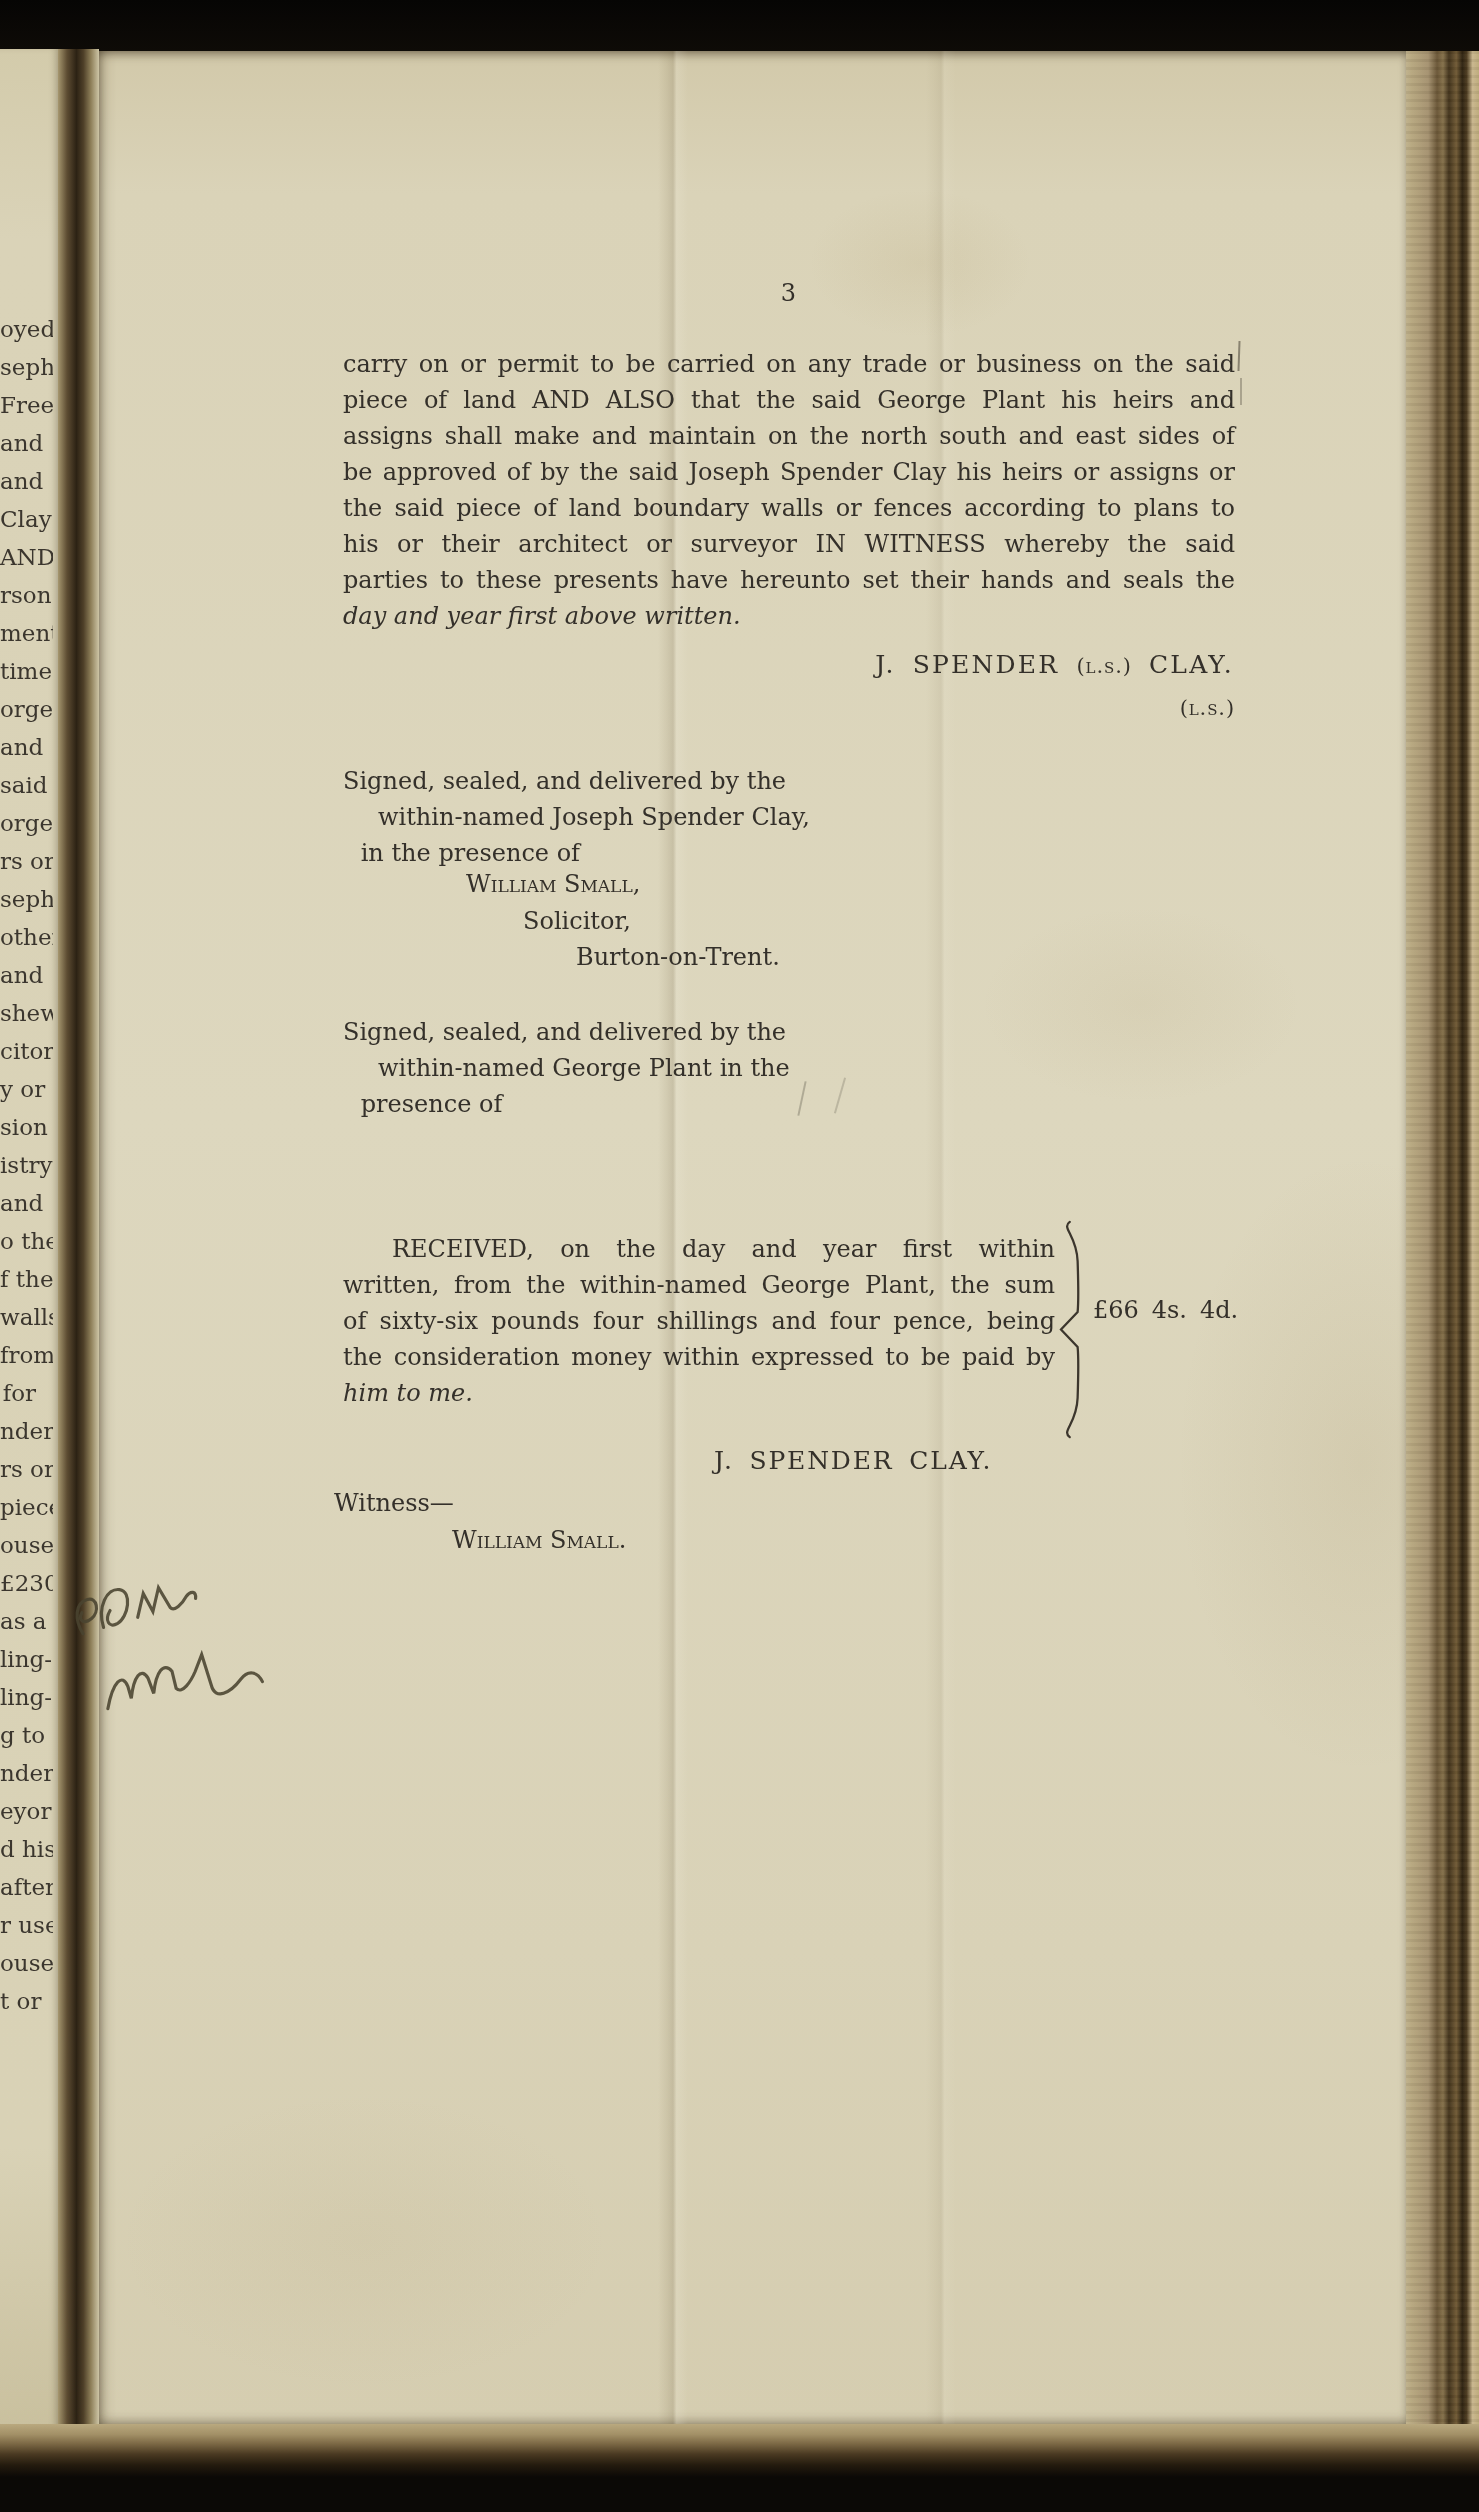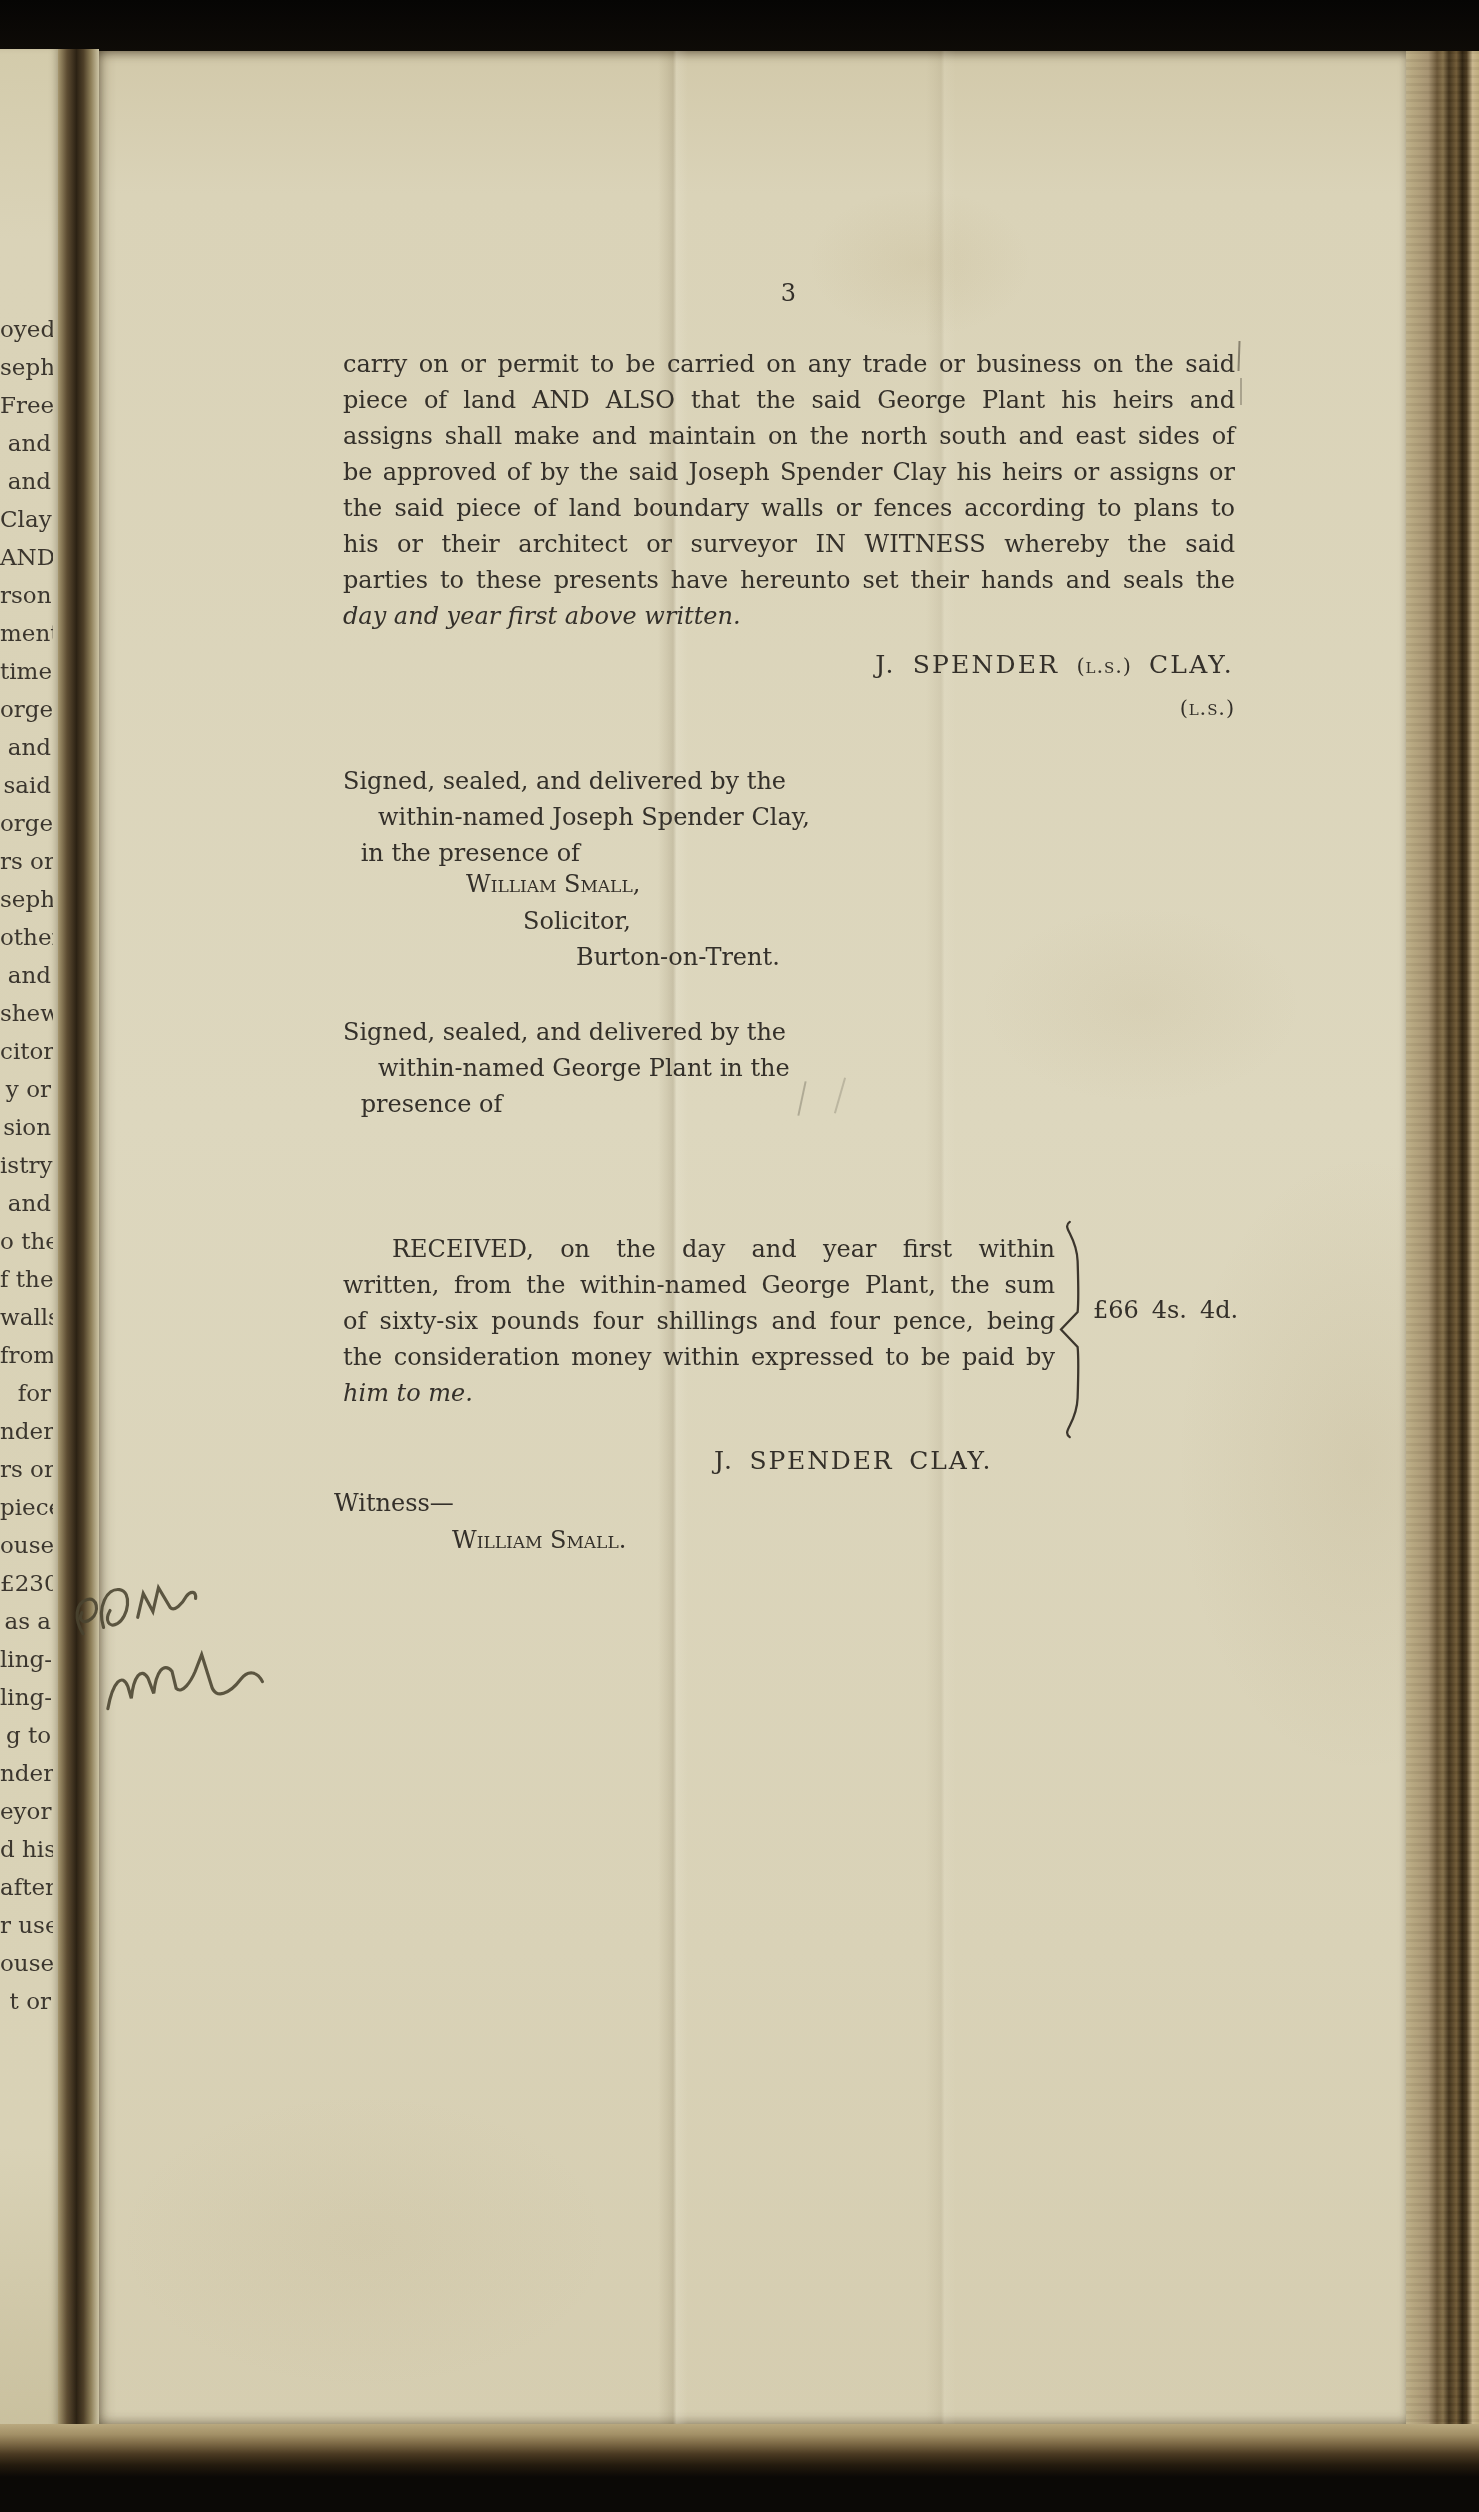--- a/index.html
+++ b/index.html
@@ -12,21 +12,21 @@
   
   .top-black{position:absolute;left:0;top:0;width:1480px;height:51px;background:linear-gradient(180deg,#060504,#0e0b07);}
   .bottom-edges{position:absolute;left:0;top:2424px;width:1480px;height:88px;
     background:linear-gradient(180deg,#b9a97f 0px,#a28f66 10.6px,#7d6a46 19.4px,#4a3a22 30px,#241b0e 41px,#0b0906 53px,#0b0906 88px);}
   
   .left-strip{position:absolute;left:0;top:49px;width:58px;height:2384px;
     background:linear-gradient(180deg,#d3cbab,#dad3b8 8%,#d9d2b6 88%,#c9c09e);
     border-right:0.9px solid rgba(95,85,60,.55);
     box-shadow:inset -5.3px 0 7px -3.5px rgba(70,58,35,.35);}
   .margin-lines{position:absolute;left:0;top:261px;width:53px;font-size:23px;line-height:38px;color:#3b362e;}
-  .margin-lines > div{text-align:right;padding-right:2px;white-space:nowrap;overflow:hidden;}
+  .margin-lines > div{text-align:right;padding-right:17px;white-space:nowrap;overflow:hidden;}
   
   .gutter{position:absolute;left:58px;top:49px;width:41px;height:2384px;
     background:linear-gradient(90deg,#a6976f 0%,#5d4c32 22%,#2c2214 45%,#4e3f28 62%,#8d7e58 80%,#cdc5a6 100%);}
   
   .page{position:absolute;left:99px;top:51px;width:1307px;height:2373px;
     background:
       radial-gradient(ellipse 159px 106px at 821px 212px, rgba(160,135,80,.10), transparent 70%),
       radial-gradient(ellipse 230px 141px at 1042px 954px, rgba(150,125,75,.07), transparent 70%),
       radial-gradient(ellipse 265px 442px at 1263px 1413px, rgba(140,115,65,.10), transparent 70%),
       radial-gradient(ellipse 353px 212px at 265px 2190px, rgba(150,125,75,.06), transparent 70%),

